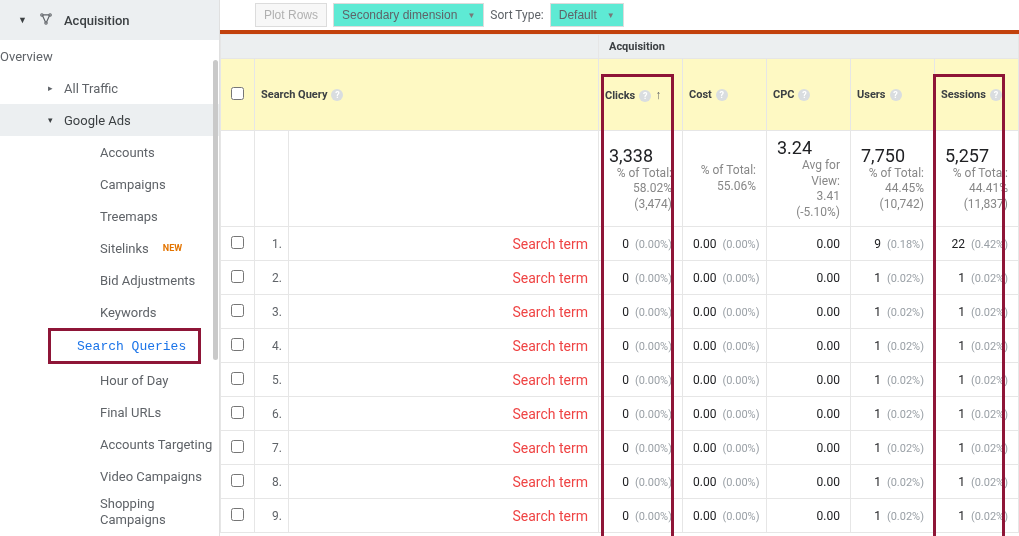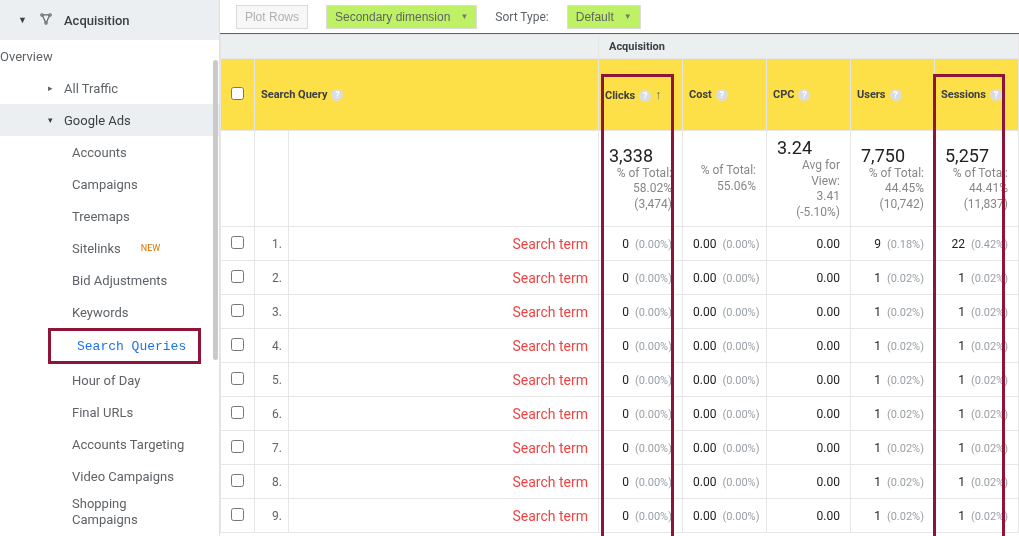--- a/index.html
+++ b/index.html
@@ -30,21 +30,21 @@
     color: #3c4043;
     gap: 10px;
   }
   .nav-item {
     display: flex; align-items: center;
     height: 32px;
     color: #5f6368;
     cursor: pointer;
     font-size: 13px;
   }
-  .nav-item.l2 { padding-left: 72px; }
+  .nav-item.l2 { padding-left: 100px; }
   .nav-parent {
     display: flex; align-items: center;
     height: 32px;
     padding-left: 48px;
     color: #5f6368;
     cursor: pointer;
     gap: 6px;
   }
   .nav-parent.selected {
     background: #eceff1;
@@ -53,58 +53,58 @@
   .nav-item.active {
     color: #1a73e8;
     font-weight: 500;
     font-family: Liberation Mono, monospace;
   }
   .annot-box-nav {
     border: 3px solid #8e1537;
     margin: 0 18px 0 48px;
   }
   .annot-box-nav .nav-item { padding-left: 26px; height:30px;}
-  .sup-new { color:#e37400; font-size:9px; font-weight:400; margin-left:20px; vertical-align: top;}
+  .sup-new { color:#e37400; font-size:9px; font-weight:700; margin-left:14px; vertical-align: top;}
   .side-icon { width:16px; text-align:center; color:#5f6368; font-size:14px;}
   .nav-bottom .nav-section-btm {
     display:flex; align-items:center; gap:14px;
     height:38px; padding-left:18px; color:#5f6368; cursor:pointer;
   }
   .tri { font-size:9px; display:inline-block; width:10px;}
   .scrollbar-fake{
     position:absolute; right:1px; top:60px; width:5px; height:300px;
     background:#c9c9c9; border-radius:3px;
   }
 
   
   .main { flex:1; display:flex; flex-direction:column; }
 
   .toolbar {
-    height:34px; display:flex; align-items:center; gap:18px;
-    padding-left:16px; border-bottom:1px solid #c2410c;
+    height:34px; display:flex; align-items:center; gap:6px;
+    padding-left:35px; border-bottom:4px solid #c2410c;
     font-size:12px; color:#5f6368;
   }
   .btn {
-    border:1px solid #dcdcdc; background:#bef264; color:#5f6368;
+    border:1px solid #dcdcdc; background:#5eead4; color:#5f6368;
     height:24px; padding:0 8px; display:inline-flex; align-items:center;
     gap:6px; font-size:12px; cursor:pointer;
   }
   .btn.disabled { color:#b0b0b0; background:#f7f7f7; cursor:default;}
   .dd::after{ content:"▼"; font-size:8px; color:#777; margin-left:4px;}
 
   
   .tbl-wrap{ flex:1; overflow:hidden; position:relative;}
   table { border-collapse: collapse; width:100%; table-layout:fixed;}
   th, td { border:1px solid #e6e6e6; }
   thead .group-row th {
     background:#eceff0; height:24px; font-size:11px; font-weight:700;
     text-align:left; padding-left:10px; color:#3c4043;
   }
   thead .head-row th {
-    background:#fde047; height:72px; font-size:11px; font-weight:700;
+    background:#fef9c3; height:72px; font-size:11px; font-weight:700;
     color:#3c4043; vertical-align:middle; padding:6px;
     text-align:left;
   }
   thead .head-row th.metric { text-align:left; }
   .qmark{
     display:inline-block;width:12px;height:12px;border-radius:50%;
     background:#d9dde0;color:#fff;font-size:9px;line-height:12px;
     text-align:center;margin-left:4px;font-weight:700;
   }
   .sort-arrow{ color:#5f6368; font-size:12px; margin-left:4px;}

